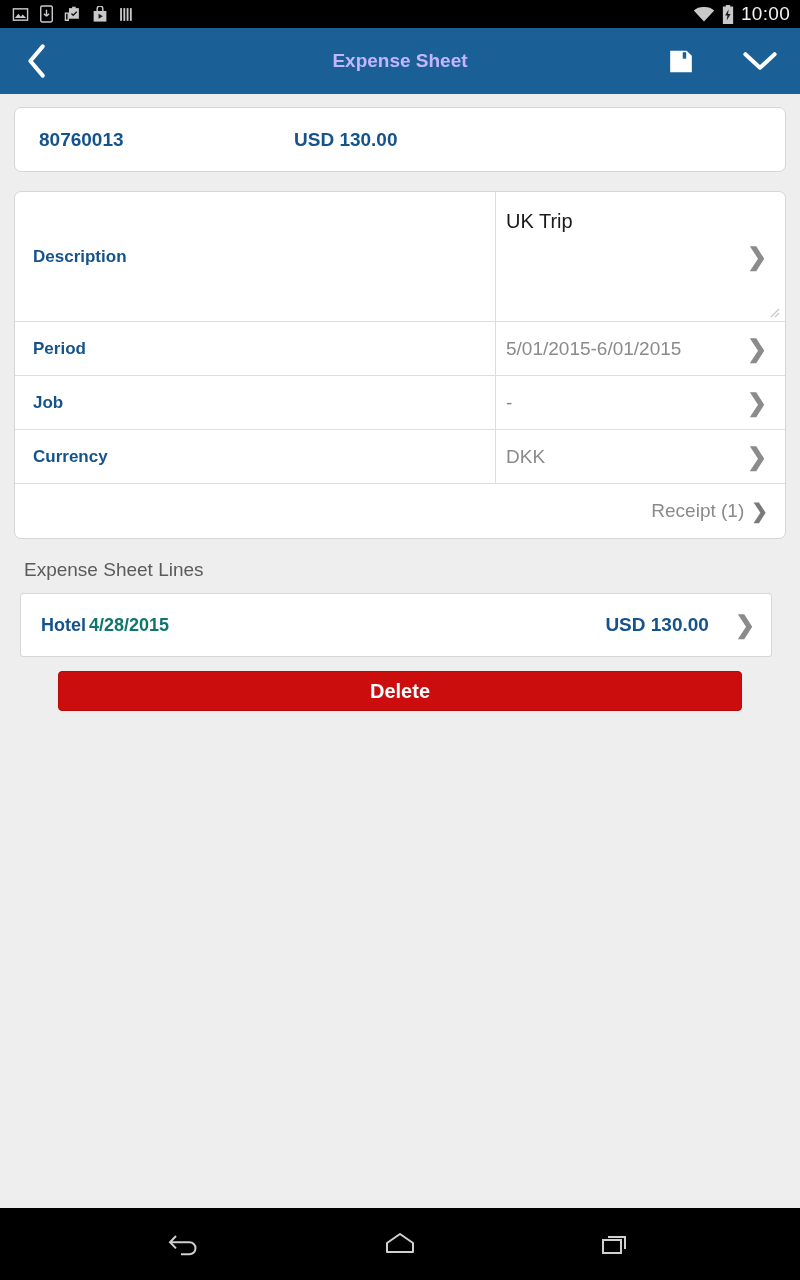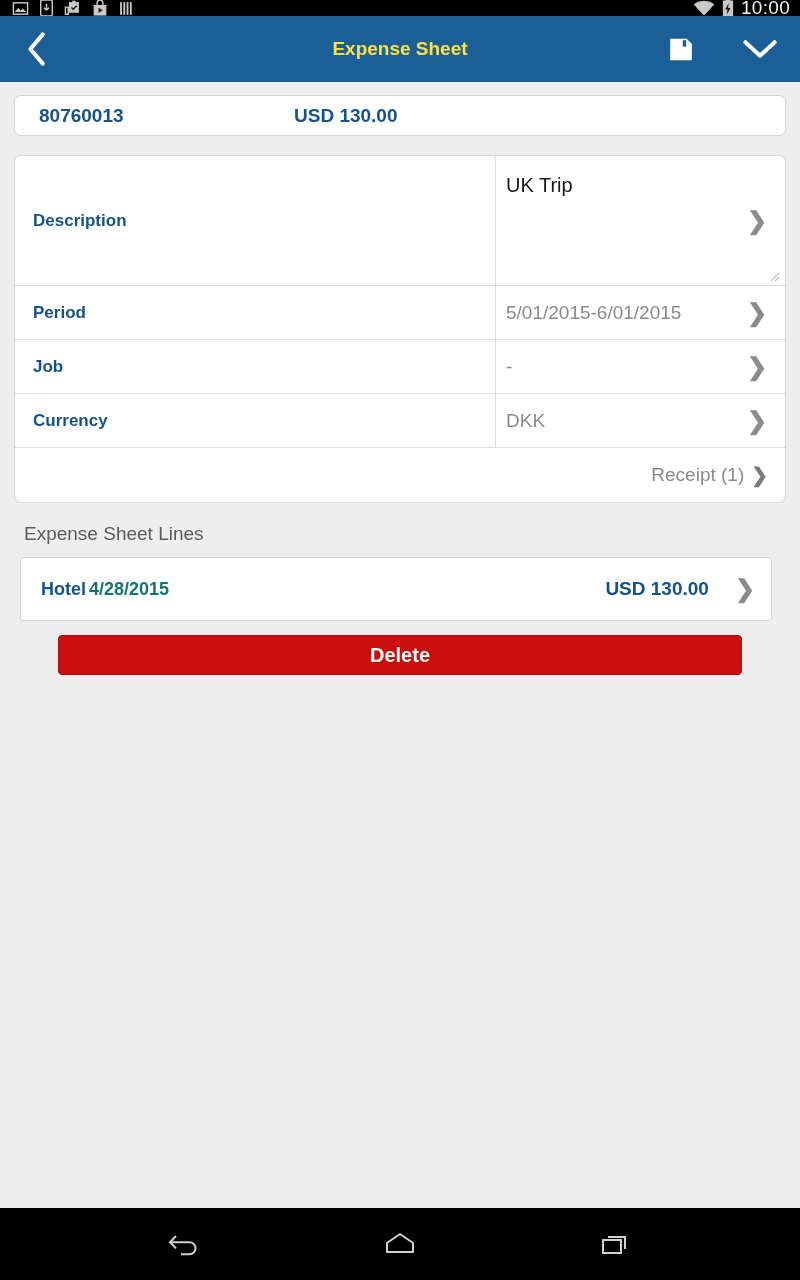--- a/index.html
+++ b/index.html
@@ -6,50 +6,50 @@
   html, body {
     width: 800px; height: 1280px;
     background: #eeeeee;
     font-family: "Liberation Sans", sans-serif;
     overflow: hidden;
   }
   .screen { position: relative; width: 800px; height: 1280px; background: #eeeeee; }
 
   
   .statusbar {
-    height: 16px; background: #000; display: flex; align-items: center;
+    height: 28px; background: #000; display: flex; align-items: center;
     padding: 0 10px 0 12px; color: #d8d8d8;
   }
   .sb-left { display: flex; align-items: center; gap: 11px; }
   .sb-right { margin-left: auto; display: flex; align-items: center; gap: 7px; }
   .sb-time { font-size: 19px; color: #f2f2f2; letter-spacing: .3px; }
   .sb-ico { display: block; }
 
   
   .appbar {
     height: 66px; background: #1a5f96; display: flex; align-items: center;
     padding: 0 22px 0 24px; position: relative;
   }
   .appbar-title {
     position: absolute; left: 0; right: 0; text-align: center;
-    color: #fde047; font-size: 19px; font-weight: bold; pointer-events: none;
+    color: #c4b5fd; font-size: 19px; font-weight: bold; pointer-events: none;
   }
   .appbar-actions { margin-left: auto; display: flex; align-items: center; gap: 48px; z-index: 2; }
   .ab-btn { display: flex; align-items: center; justify-content: center; cursor: pointer; }
 
   
   .content { padding: 0; }
 
   .card {
     background: #ffffff; border: 1px solid #d6d6d6; border-radius: 7px;
     margin: 13px 14px 0 14px;
   }
 
   
-  .summary { height: 41px; display: flex; align-items: center; padding: 0 24px; }
+  .summary { height: 65px; display: flex; align-items: center; padding: 0 24px; }
   .sum-id { color: #14538c; font-size: 19px; font-weight: bold; width: 255px; }
   .sum-status { color: #595959; font-size: 19px; flex: 1; }
   .sum-amount { color: #14538c; font-size: 19px; font-weight: bold; text-align: left; width: 230px; }
 
   
   .formcard { margin-top: 19px; overflow: hidden; }
   .frow { display: flex; border-bottom: 1px solid #dddddd; position: relative; }
   .frow:last-child { border-bottom: none; }
   .flabel {
     width: 481px; display: flex; align-items: center;

